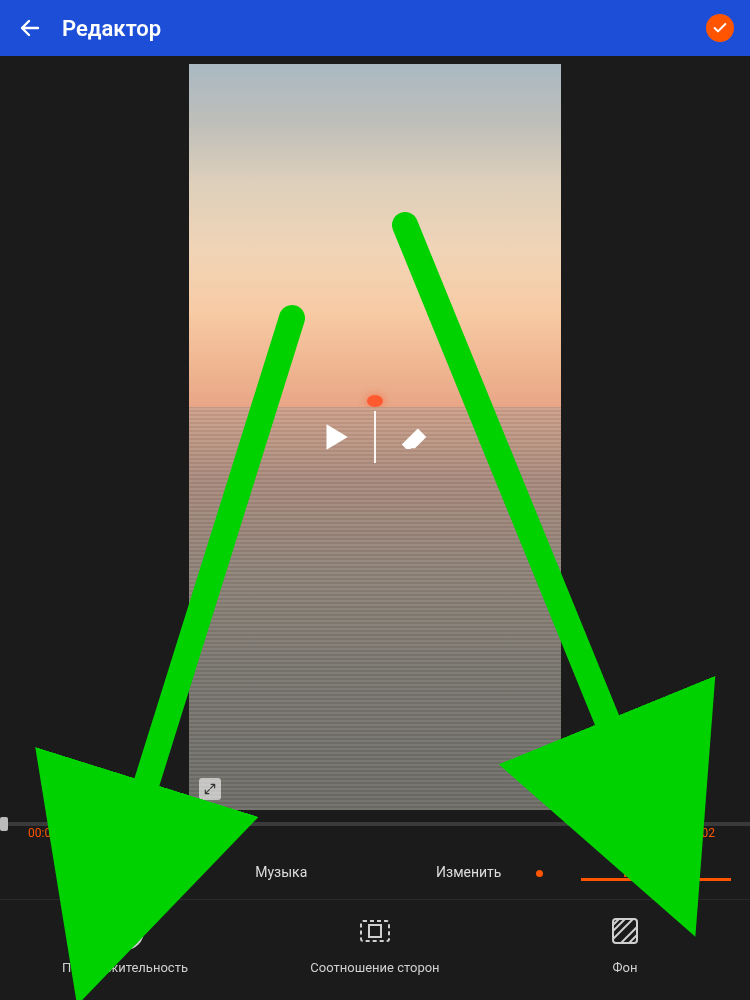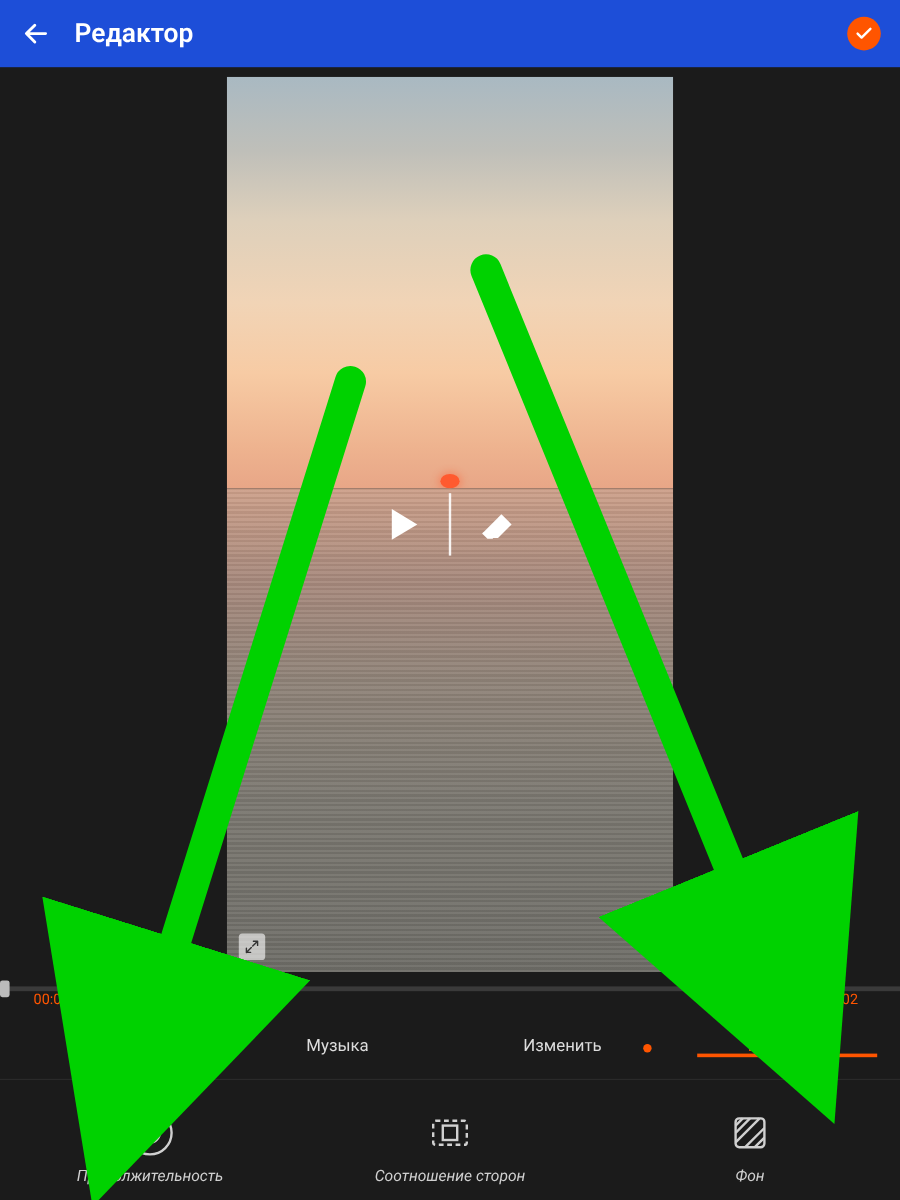--- a/index.html
+++ b/index.html
@@ -100,23 +100,22 @@
   .tab.active { color:#ff5500; font-weight:600;}
   .tab.active::after{
     content:""; position:absolute; left:10%; right:10%; bottom:-1px; height:3px; background:#ff5500;
   }
   .tab .dot{
     position:absolute; top:6px; right:20px; width:7px;height:7px;border-radius:50%;background:#ff5500;
   }
 
   
   .settings {
-    display:flex; height:100px; align-items:center; justify-content:space-around;
+    display:flex; height:100px; justify-content:space-around;
     padding-top:12px;
-    font-style:italic;
   }
   .sbtn { display:flex; flex-direction:column; align-items:center; gap:10px; color:#d0d0d0; cursor:pointer; width:25%;}
   .sbtn .ic {
     width:38px;height:38px; display:flex;align-items:center;justify-content:center;
     border:2px solid #d0d0d0; border-radius:50%;
   }
   .sbtn.noframe .ic{ border:none;}
   .sbtn .lbl{ font-size:13px; text-align:center; white-space:nowrap;}
 
   

